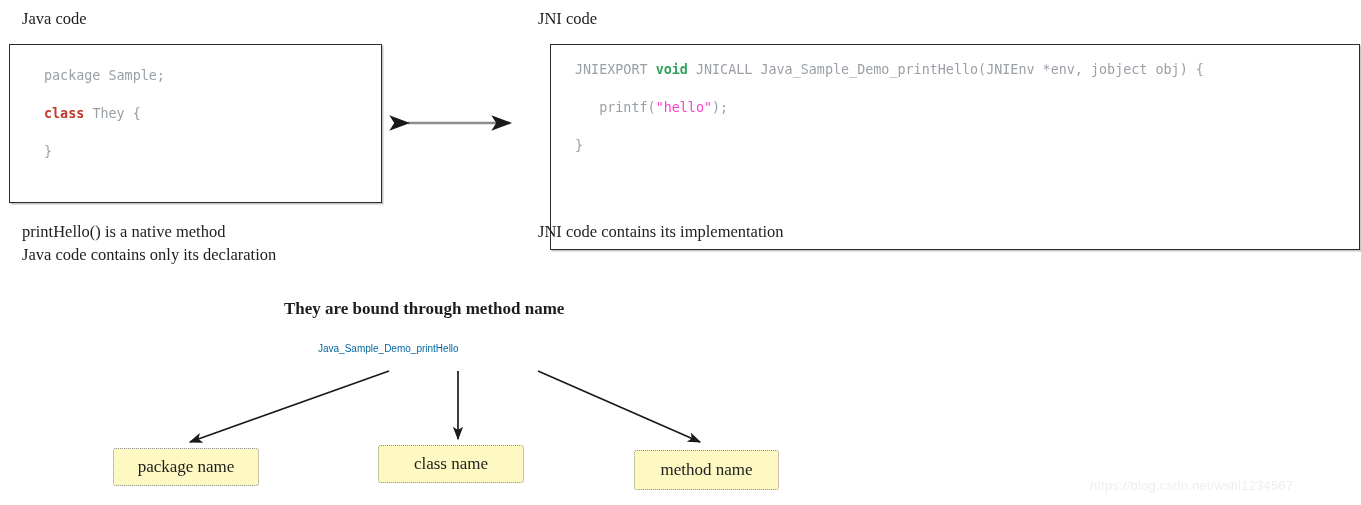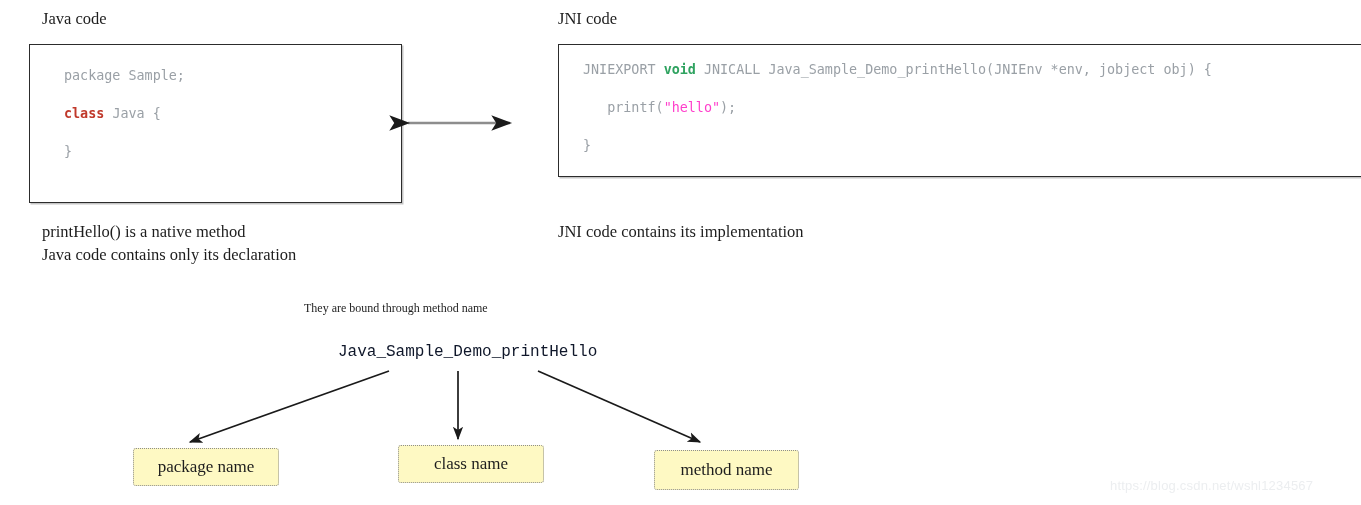--- a/index.html
+++ b/index.html
@@ -11,21 +11,21 @@
   body {
     width: 1361px;
     height: 505px;
     position: relative;
     overflow: hidden;
     font-family: "Liberation Serif", "DejaVu Serif", serif;
     color: #1b1b1b;
     -webkit-font-smoothing: antialiased;
   }
 
-  .abs { position: absolute; margin-left: 20px; }
+  .abs { position: absolute; }
 
   
   .label {
     font-family: "Liberation Serif", "DejaVu Serif", serif;
     font-size: 16.5px;
     line-height: 21px;
     color: #1d1d1d;
     white-space: pre;
   }
 
@@ -43,23 +43,23 @@
     color: #8a8f94;
     white-space: pre;
   }
   .code .kw-red   { color: #c0392b; font-weight: bold; }
   .code .kw-green { color: #2fa360; font-weight: bold; }
   .code .str-pink { color: #ff3ecb; }
   .code .plain    { color: #9aa0a6; }
 
   
   .mono-label {
-    font-family: Liberation Mono, monospace;
-    font-size: 16px;
-    color: #0f172a;
+    font-family: Liberation Sans, sans-serif;
+    font-size: 10px;
+    color: #0369a1;
     white-space: pre;
   }
 
   
   .term-box {
     border: 1.5px dotted #8d8d8d;
     border-radius: 3px;
     background: #fef9c3;
     box-sizing: border-box;
     display: flex;
@@ -90,33 +90,33 @@
   }
 </style>
 </head>
 <body>
 
 <div class="abs label" style="left:22px; top:8px;">Java code</div>
 
 <div class="abs label" style="left:538px; top:8px;">JNI code</div>
 
 <div class="abs code-box" style="left:9px; top:44px; width:373px; height:159px;">
-  <div class="code" id="java-code-lines" style="padding:12px 0 0 34px;"><div><span class="plain">package Sample;</span></div><div><span class="kw-red">class </span><span class="plain">Java {</span></div><div><span class="plain">}</span></div></div>
+  <div class="code" id="java-code-lines" style="padding:12px 0 0 34px;"><div><span class="plain">package Sample;</span></div><div><span class="kw-red">class </span><span class="plain">They {</span></div><div><span class="plain">}</span></div></div>
 </div>
 
-<div class="abs code-box" style="left:538px; top:44px; width:810px; height:133px;">
+<div class="abs code-box" style="left:550px; top:44px; width:810px; height:206px;">
   <div class="code" id="jni-code-lines" style="padding:6px 0 0 24px;"><div><span class="plain">JNIEXPORT </span><span class="kw-green">void </span><span class="plain">JNICALL Java_Sample_Demo_printHello(JNIEnv *env, jobject obj) {</span></div><div><span class="plain">   printf(</span><span class="str-pink">"hello"</span><span class="plain">);</span></div><div><span class="plain">}</span></div></div>
 </div>
 
 <div class="abs label" style="left:22px; top:221px;">printHello() is a native method</div>
 <div class="abs label" style="left:22px; top:244px;">Java code contains only its declaration</div>
 
 <div class="abs label" style="left:538px; top:221px;">JNI code contains its implementation</div>
 
-<div class="abs label" style="left:284px; top:298px; font-size:12px;">They are bound through method name</div>
+<div class="abs label" style="left:284px; top:298px; font-size:17px;font-weight:bold;">They are bound through method name</div>
 
 <div class="abs mono-label" style="left:318px; top:343px;">Java_Sample_Demo_printHello</div>
 
 <div class="abs term-box" style="left:113px; top:448px; width:146px; height:38px;">
   <span>package name</span>
 </div>
 
 <div class="abs term-box" style="left:378px; top:445px; width:146px; height:38px;">
   <span>class name</span>
 </div>

